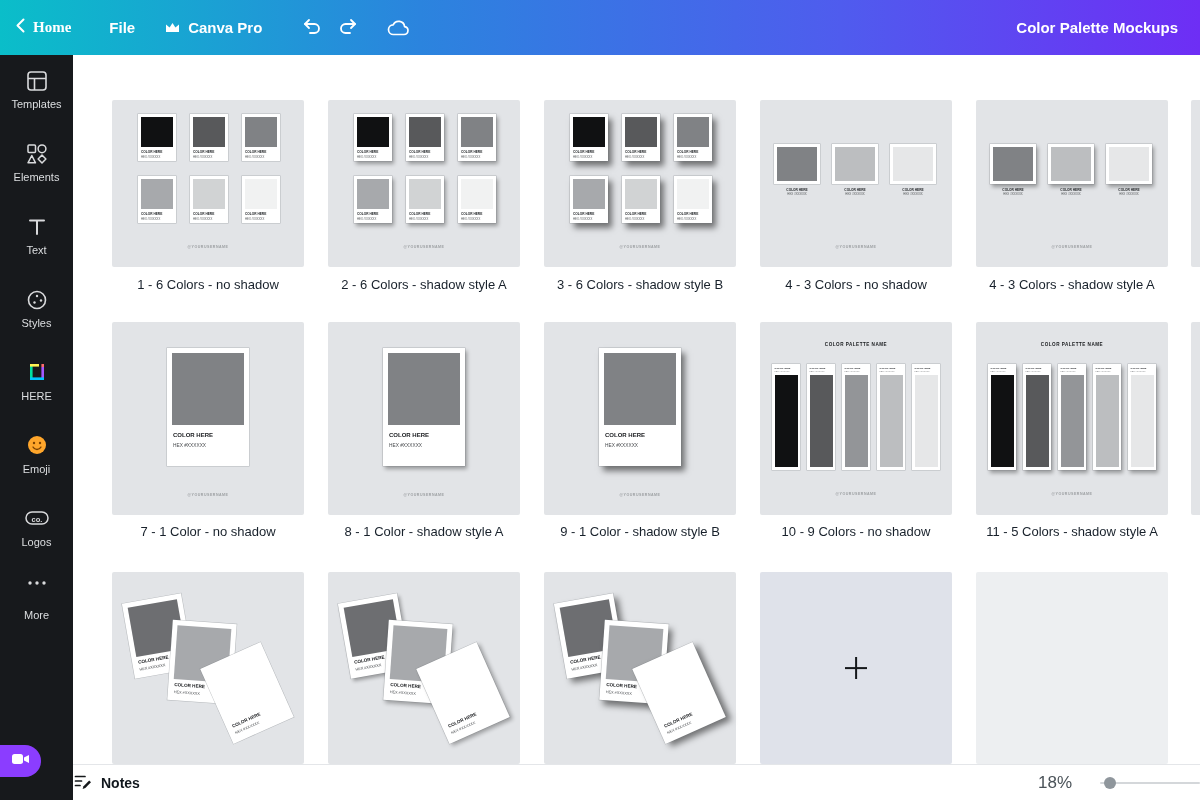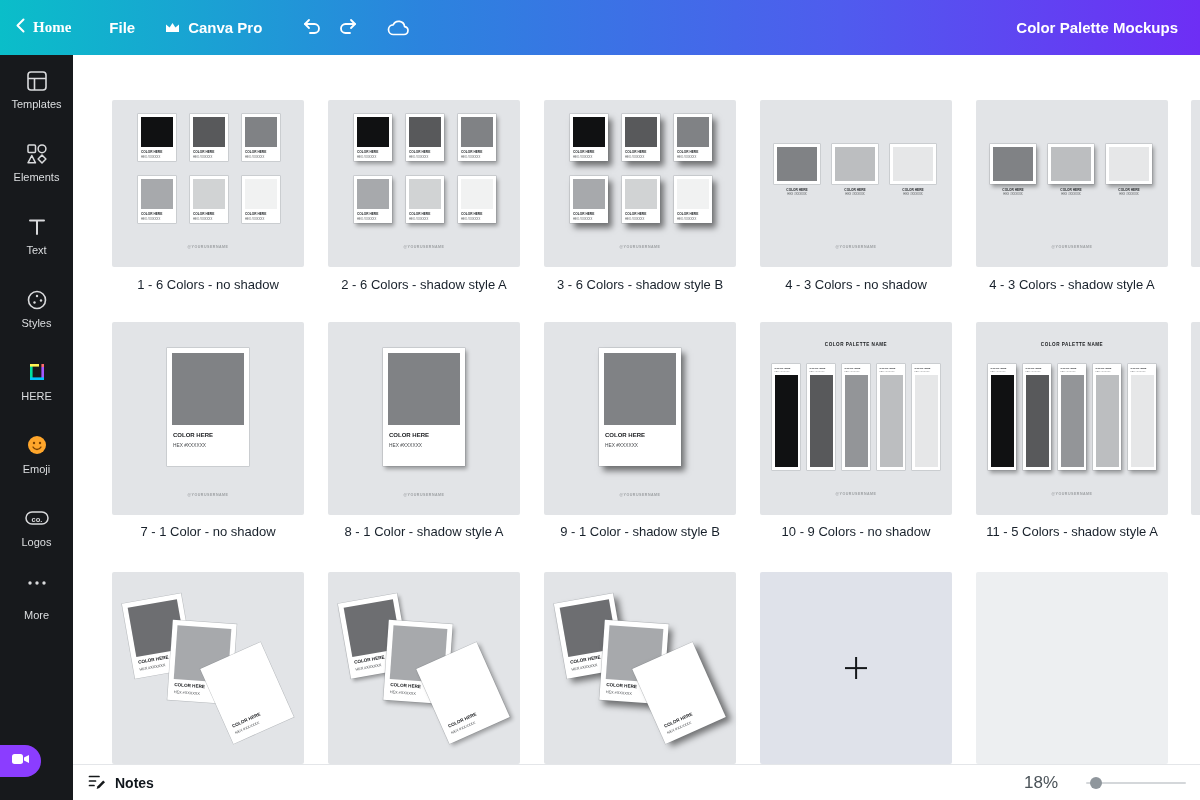--- a/index.html
+++ b/index.html
@@ -54,21 +54,21 @@
   .pt1 { position:absolute; left:6px; font-size:4.6px; font-weight:700; color:#17191c; white-space:nowrap; }
   .pt2 { position:absolute; left:6px; font-size:3.8px; color:#4a4d50; white-space:nowrap; }
   .uname { position:absolute; left:0; width:100%; text-align:center; font-size:3.6px; font-weight:700;
     letter-spacing:.5px; color:#9da0a3; }
   .plusbar { position:absolute; left:50%; top:50%; background:#15181b; }
   .ph { width:22px; height:1.8px; transform:translate(-50%,-50%); }
   .pv { width:1.8px; height:22px; transform:translate(-50%,-50%); }
 
   
   .bottombar { position:absolute; left:73px; bottom:0; width:1127px; height:36px; background:#fff;
-    border-top:1px solid #e4e6e9; display:flex; align-items:center; padding:0 14px; z-index:25; }
+    border-top:1px solid #e4e6e9; display:flex; align-items:center; padding:0 0; z-index:25; }
   .notes-btn { display:flex; align-items:center; gap:9px; background:transparent; border:none;
     font-family:inherit; font-size:14px; font-weight:700; color:#10161c; cursor:pointer; }
   .zoom-wrap { margin-left:auto; display:flex; align-items:center; }
   .zoom-val { font-size:17px; color:#4a5258; }
   .zoom-slider { position:relative; width:100px; height:14px; margin-left:28px; cursor:pointer; }
   .zoom-track { position:absolute; top:6px; left:0; right:0; height:2px; background:#d4d7da; border-radius:1px; }
   .zoom-handle { position:absolute; left:4px; top:1px; width:12px; height:12px; border-radius:50%; background:#8f969c; }
 </style>
 </head>
 <body>

